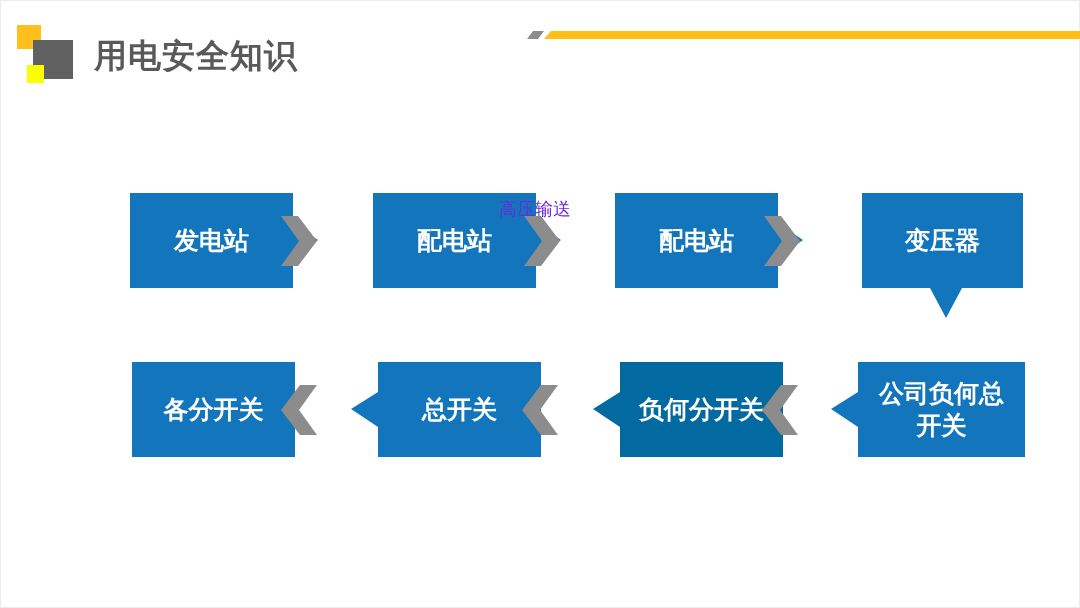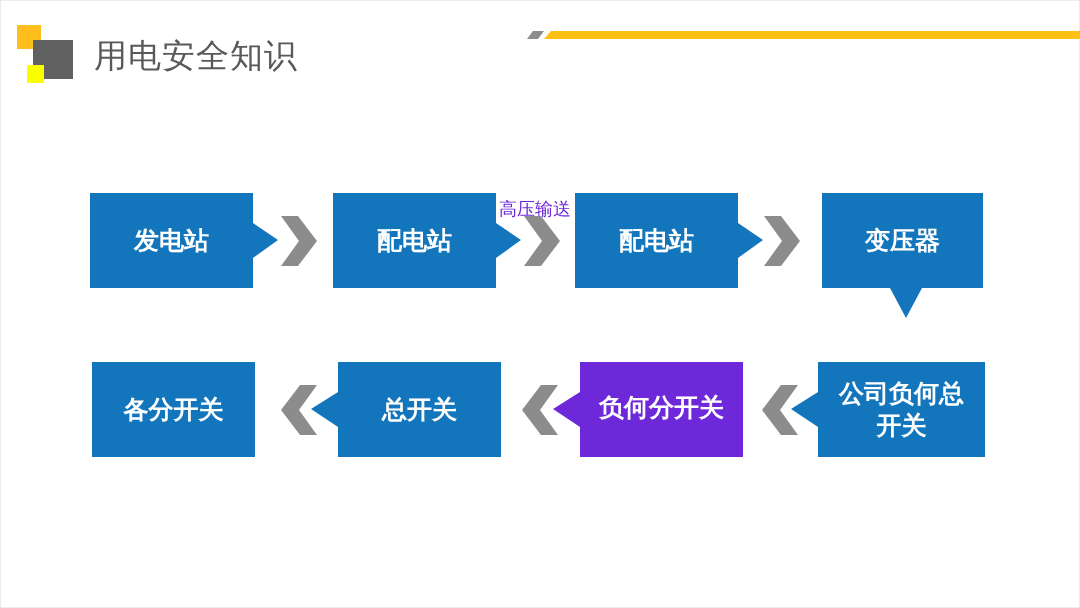--- a/index.html
+++ b/index.html
@@ -12,38 +12,38 @@
     box-shadow: inset 0 0 0 1px #ececec;
     font-family: "DejaVu Sans", "Liberation Sans", sans-serif;
   }
   
   .sq { position: absolute; }
   .sq-orange { left: 17px; top: 25px; width: 24px; height: 24px; z-index: 1; }
   .sq-dark   { left: 33px; top: 40px; width: 40px; height: 39px; z-index: 2; }
   .sq-yellow { left: 27px; top: 65px; width: 17px; height: 18px; z-index: 3; }
   .page-title {
     position: absolute; left: 94px; top: 34px;
-    font-size: 33px; font-weight: normal; color: #595959;
+    font-size: 33px; font-weight: bold; color: #595959;
     letter-spacing: 1px; white-space: nowrap; margin: 0;
   }
   .bar-gray {
     position: absolute; left: 527px; top: 31px; width: 17px; height: 8px;
     clip-path: polygon(6px 0, 17px 0, 11px 8px, 0 8px);
   }
   .bar-yellow {
     position: absolute; left: 544px; top: 31px; width: 536px; height: 8px;
     clip-path: polygon(7px 0, 100% 0, 100% 100%, 0 100%);
   }
   
   .box {
     position: absolute;
     display: flex; align-items: center; justify-content: center;
     box-sizing: border-box;
     color: #ffffff; font-size: 25px; font-weight: bold;
-    text-align: center; line-height: 1.25; white-space: pre-line;
+    text-align: center; line-height: 1.25; white-space: pre-line; margin-left: 40px;
   }
   .box-r {         
     width: 188px; height: 95px; padding-right: 25px;
     clip-path: polygon(0 0, 163px 0, 163px 30px, 188px 47px, 163px 65px, 163px 95px, 0 95px);
   }
   .box-plain { width: 163px; height: 95px; }
   .box-l {         
     width: 190px; height: 95px; padding-left: 27px;
     clip-path: polygon(27px 0, 190px 0, 190px 95px, 27px 95px, 27px 65px, 0 47px, 27px 30px);
   }
@@ -100,21 +100,21 @@
   <div class="box box-plain" style="left: 92px; top: 362px; background-color: rgb(19, 118, 189);">
     <span>各分开关</span>
   </div>
   <div class="chev chev-l" style="left: 281px; top: 385px; background-color: rgb(140, 140, 140);"></div>
 
   <div class="box box-l" style="left: 311px; top: 362px; background-color: rgb(19, 118, 189); text-align: right;">
     <span>总开关</span>
   </div>
   <div class="chev chev-l" style="left: 522px; top: 385px; background-color: rgb(140, 140, 140);"></div>
 
-  <div class="box box-l" style="left: 553px; top: 362px; background-color: #6d28d9; font-family: Liberation Mono, monospace;">
+  <div class="box box-l" style="left: 553px; top: 362px; background-color: #0369a1;">
     <span>负何分开关</span>
   </div>
   <div class="chev chev-l" style="left: 762px; top: 385px; background-color: rgb(140, 140, 140);"></div>
 
   <div class="box box-l wide" style="left: 791px; top: 362px; background-color: rgb(19, 118, 189);">
     <span>公司负何总
 开关</span>
   </div>
 
 </div>

